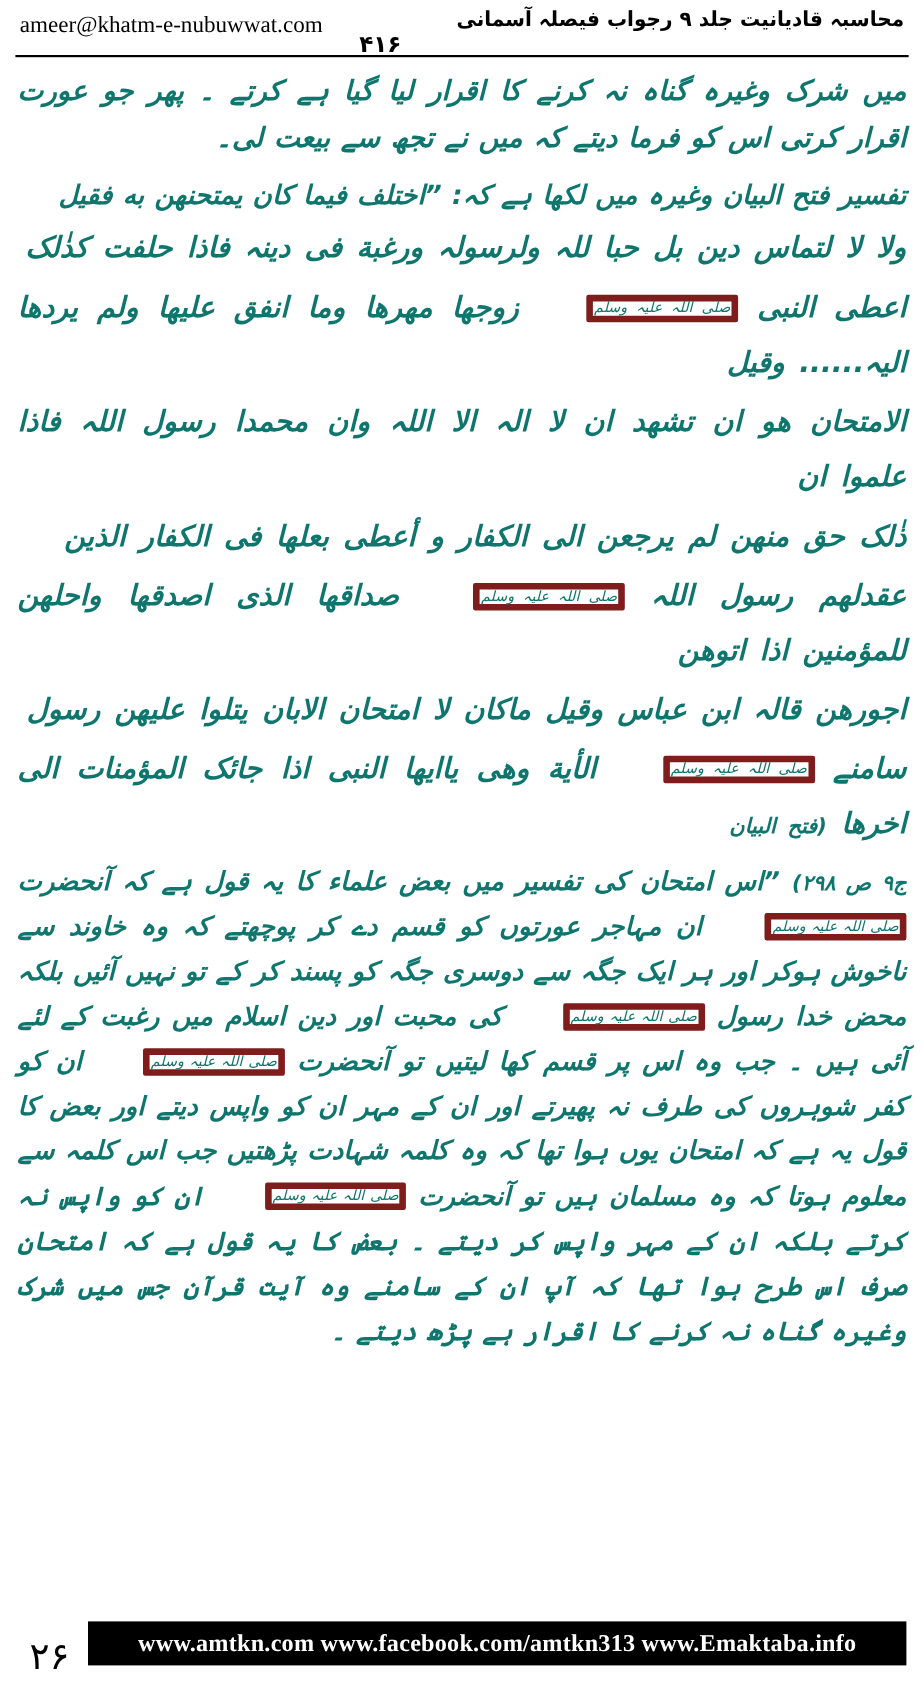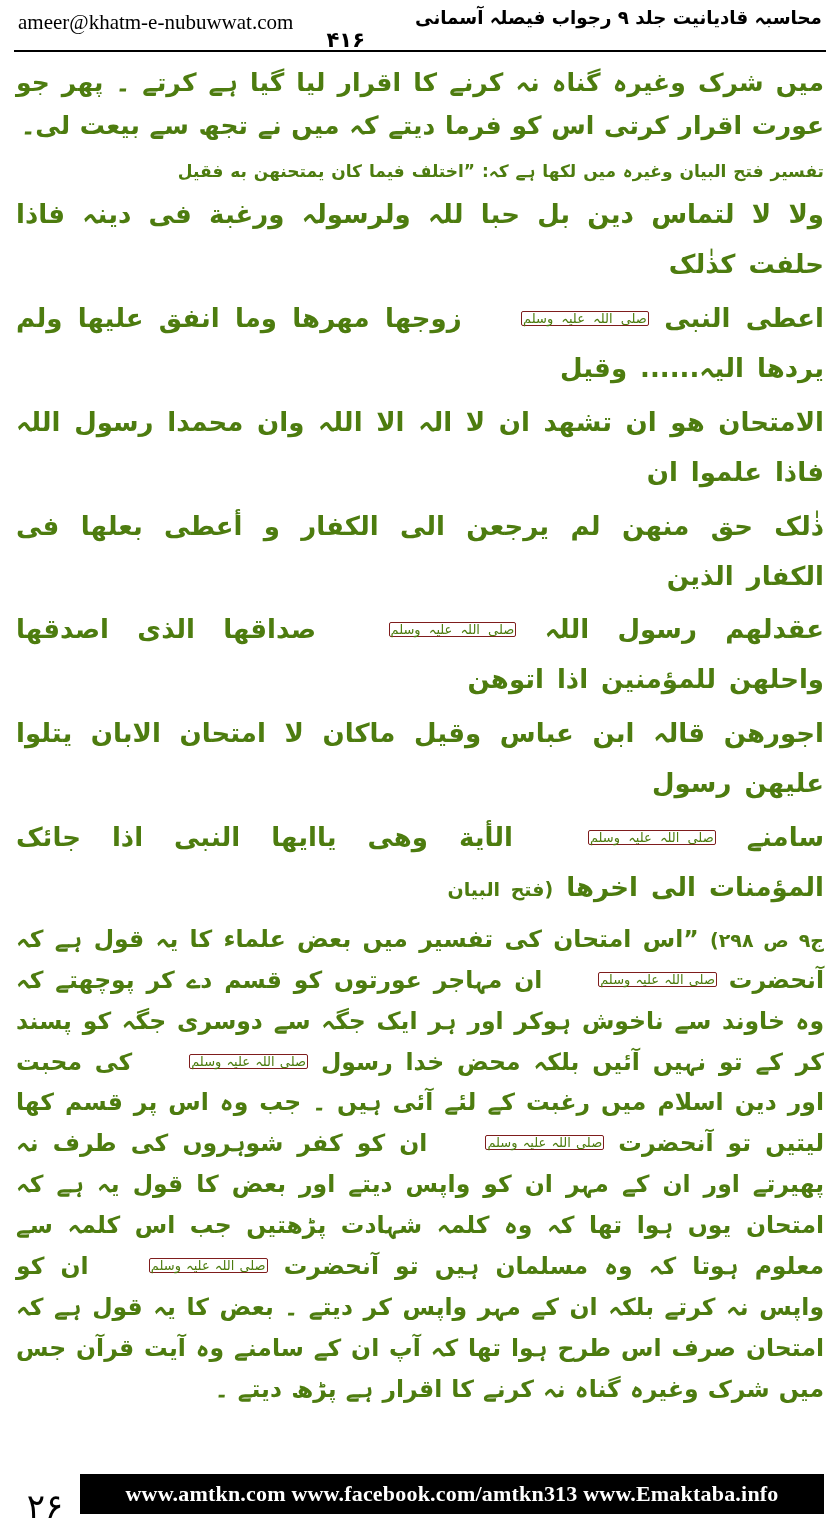--- a/index.html
+++ b/index.html
@@ -72,33 +72,34 @@
     top: 62px;
     left: 16px;
     width: 808px;
     height: 1402px;
     direction: rtl;
     text-align: justify;
   }
   p.para {
     margin: 0 0 4px 0;
     font-family: "DejaVu Sans", sans-serif;
-    color: #4d7c0f;
+    color: #0f766e;
     line-height: 1.62;
     text-align: justify;
     text-justify: inter-word;
     word-spacing: 1px;
+    font-style: italic;
   }
   p.p-intro {
     font-size: 25px;
     font-weight: bold;
     line-height: 1.70;
   }
   p.p-tafseer-lead {
-    font-size: 17px;
+    font-size: 24px;
     font-weight: bold;
     line-height: 1.72;
     margin-top: 10px;
   }
   p.p-arabic {
     font-size: 26px;
     font-weight: bold;
     line-height: 1.92;
     letter-spacing: 1.2px;
     word-spacing: 4px;
@@ -111,21 +112,21 @@
     margin-top: 6px;
   }
   .sm {
     font-size: 19px;
   }
   .pbuh {
     font-family: "DejaVu Sans", sans-serif;
     font-size: 13px;
     font-weight: normal;
     display: inline-block;
-    border: 1px solid #7f1d1d;
+    border: 6px solid #7f1d1d;
     border-radius: 2px;
     line-height: 1.0;
     padding: 0 1px;
     transform: translateY(-4px);
     letter-spacing: 0;
     white-space: nowrap;
     margin-left: 44px;
   }
 
   

